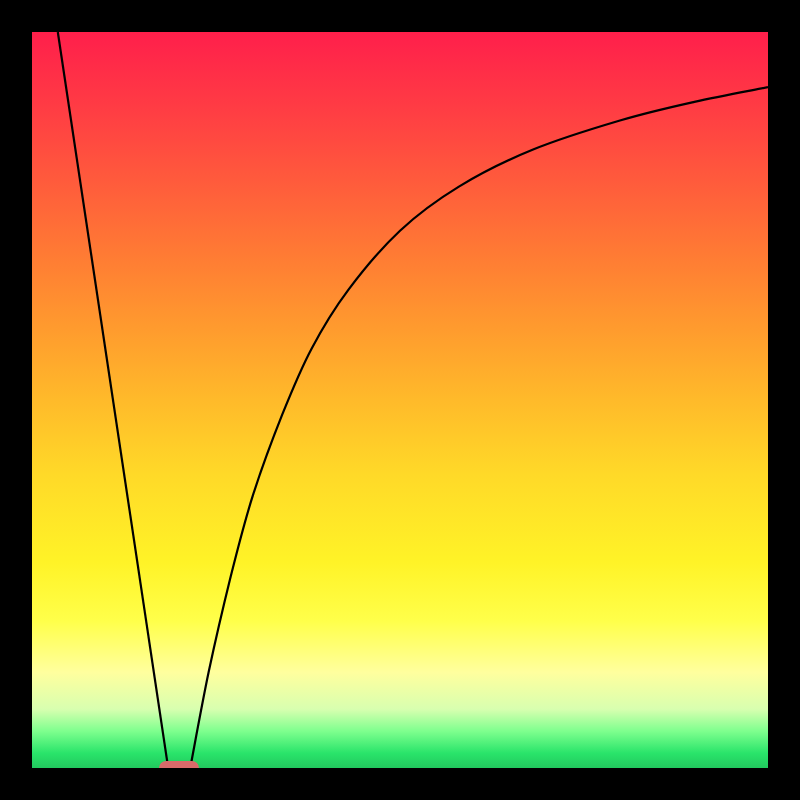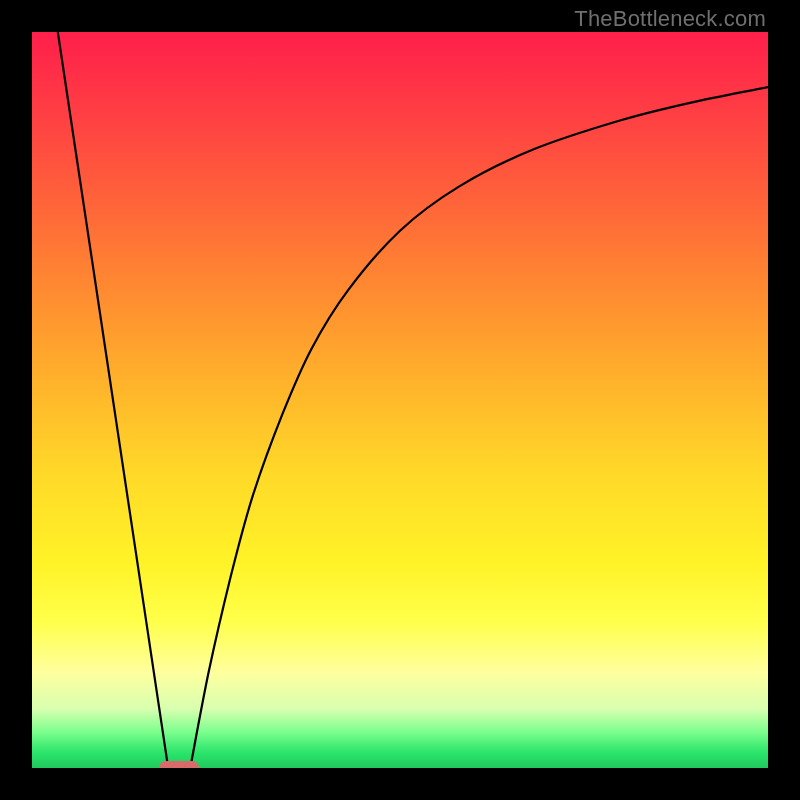--- a/index.html
+++ b/index.html
@@ -66,21 +66,20 @@
     position: absolute;
     background: #d96a6a;
     border-radius: 8px;
   }
 </style>
 </head>
 <body>
 
 <div class="frame">
 
-  <div class="watermark">TheBottleneck.com</div>
 
   <div class="plot">
 
     <svg class="curve" viewBox="0 0 736 736" preserveAspectRatio="none">
       <path d="M25.8 0.0 L136.2 736.0" fill="none" stroke="#000" stroke-width="2.2" id="pathA"></path>
       <path d="M 158.2 736.0 C 161.3 720.1, 169.9 672.2, 176.6 640.3 C 183.4 608.4, 191.4 574.1, 198.7 544.6 C 206.1 515.2, 212.2 490.7, 220.8 463.7 C 229.4 436.7, 240.4 407.3, 250.2 382.7 C 260.1 358.2, 268.6 337.3, 279.7 316.5 C 290.7 295.6, 301.8 277.2, 316.5 257.6 C 331.2 238.0, 349.6 215.9, 368.0 198.7 C 386.4 181.5, 404.8 168.1, 426.9 154.6 C 449.0 141.1, 473.5 128.8, 500.5 117.8 C 527.5 106.7, 561.8 96.3, 588.8 88.3 C 615.8 80.3, 637.9 75.4, 662.4 69.9 C 686.9 64.4, 723.7 57.7, 736.0 55.2" fill="none" stroke="#000" stroke-width="2.2" id="pathB"></path>
     </svg>
 
     <div class="marker" id="marker" style="width: 40.48px; height: 13.248px; left: 126.96px; top: 729.376px; background: rgb(217, 106, 106);"></div>
   </div>

